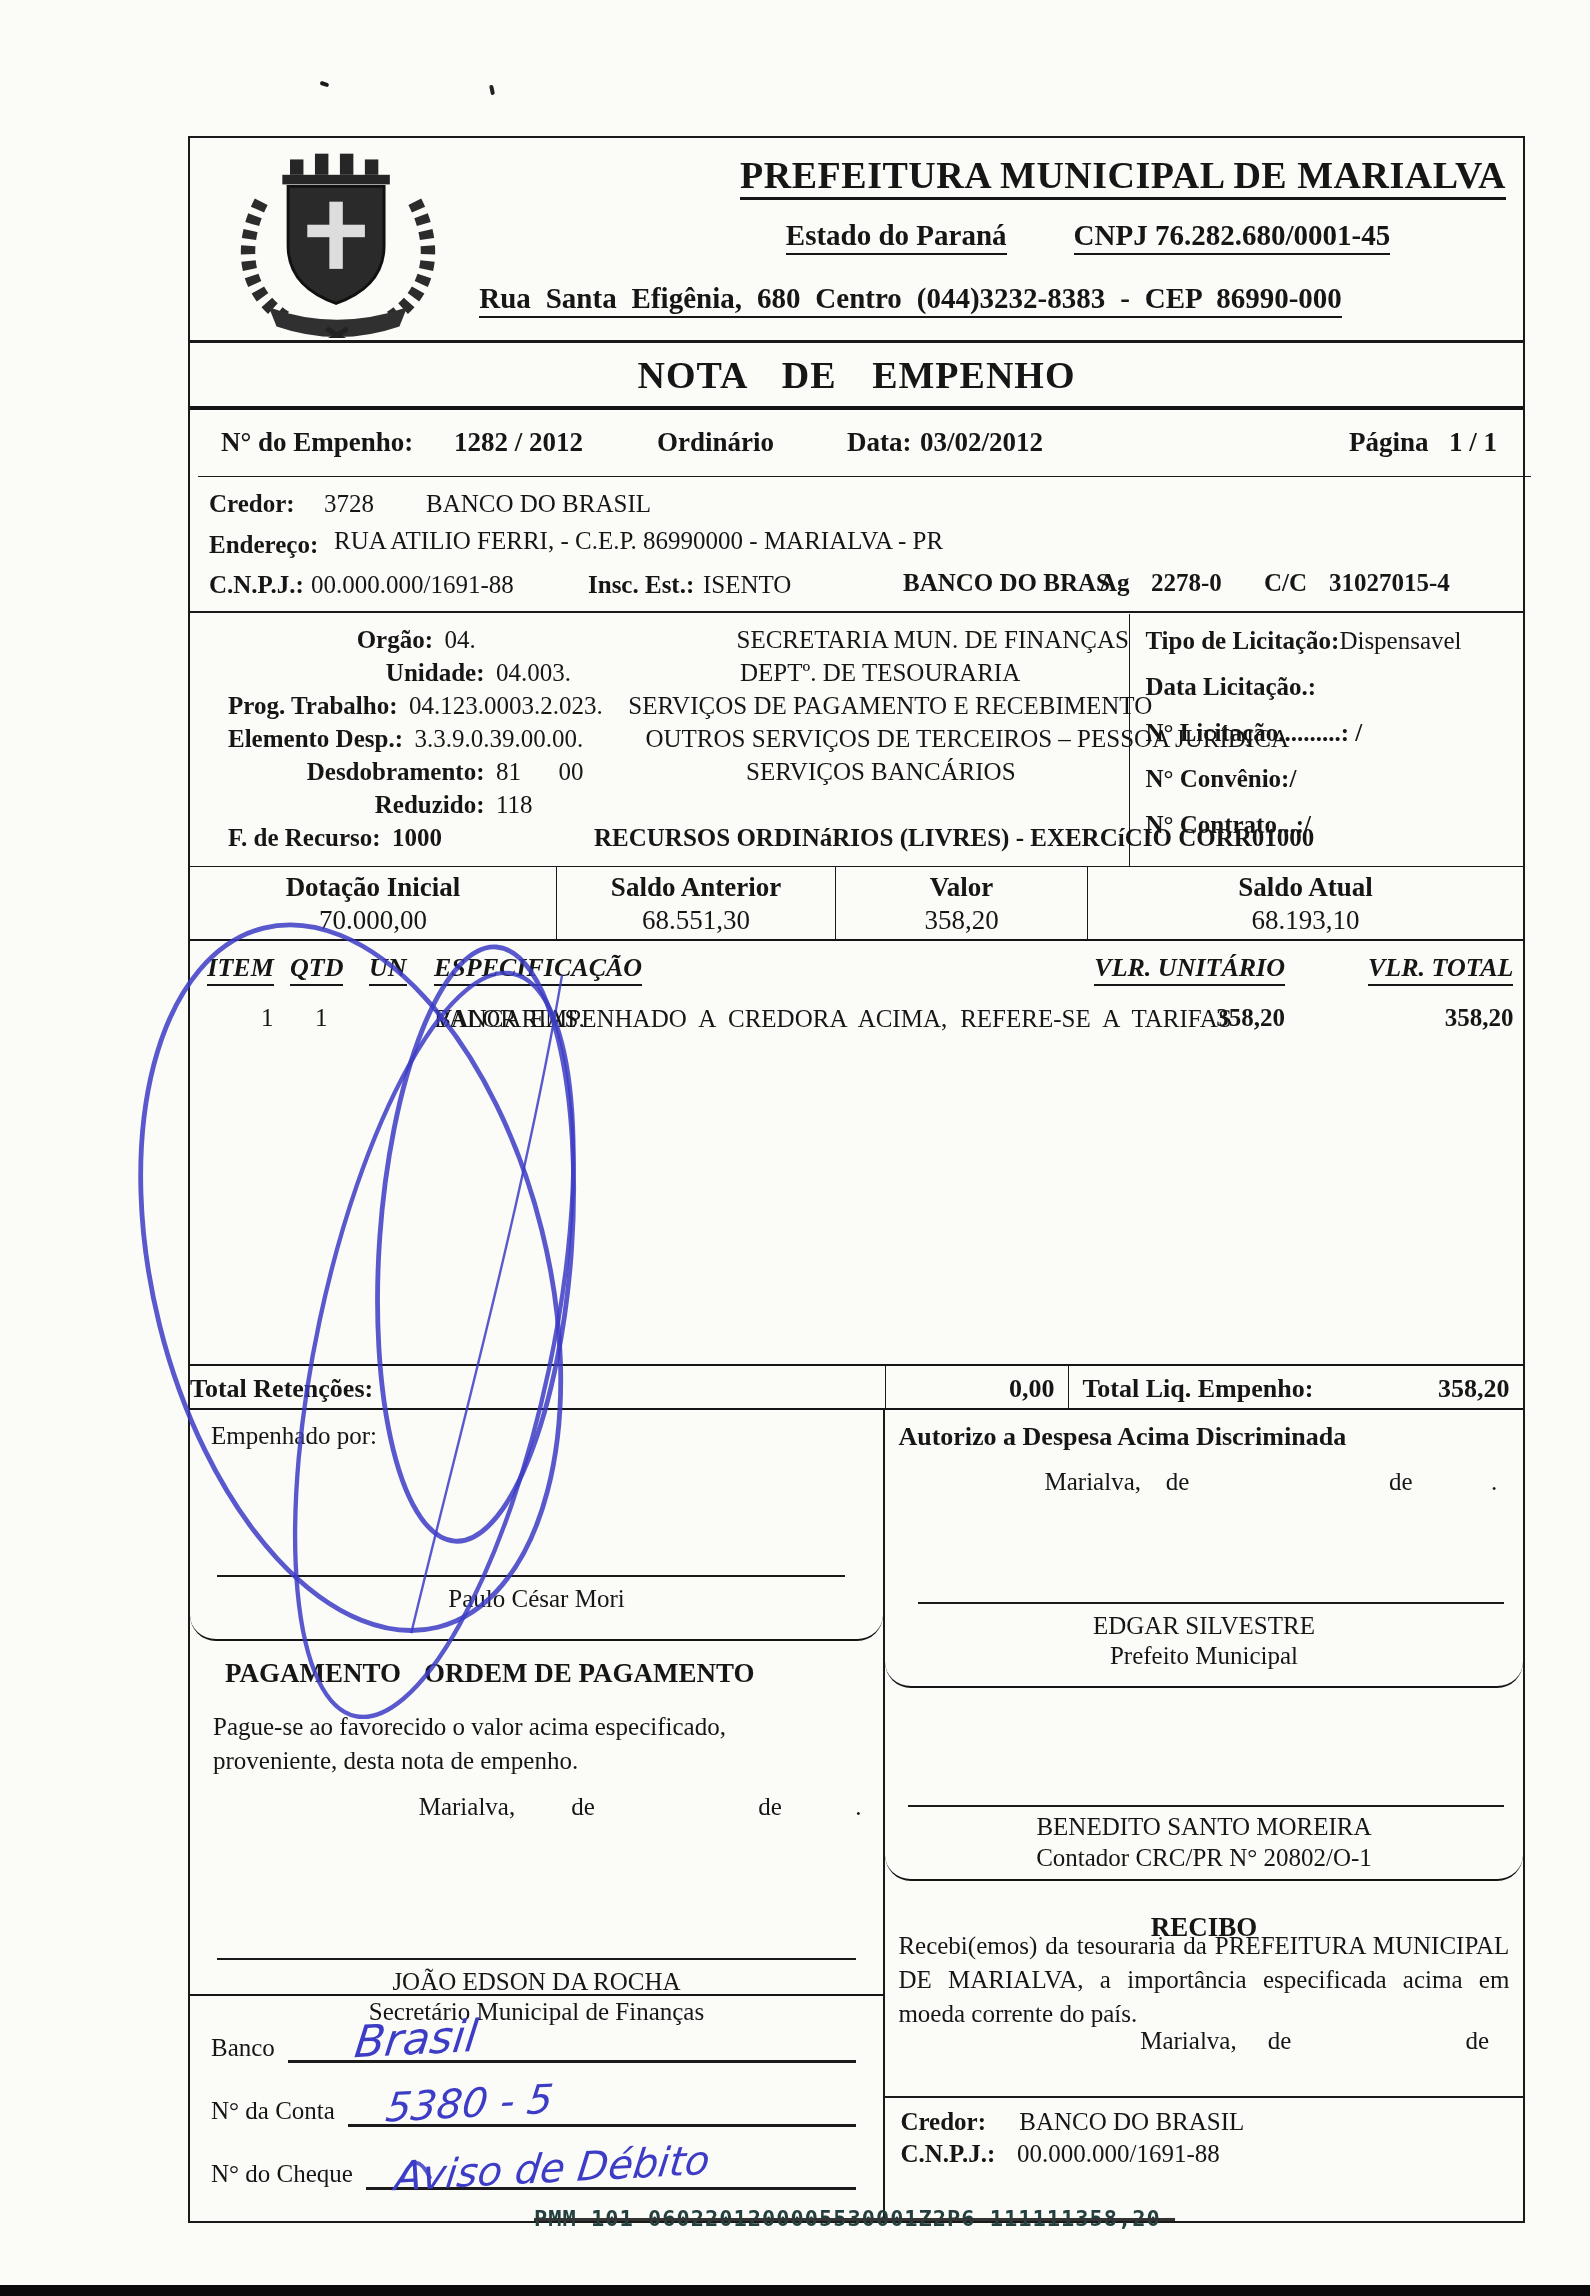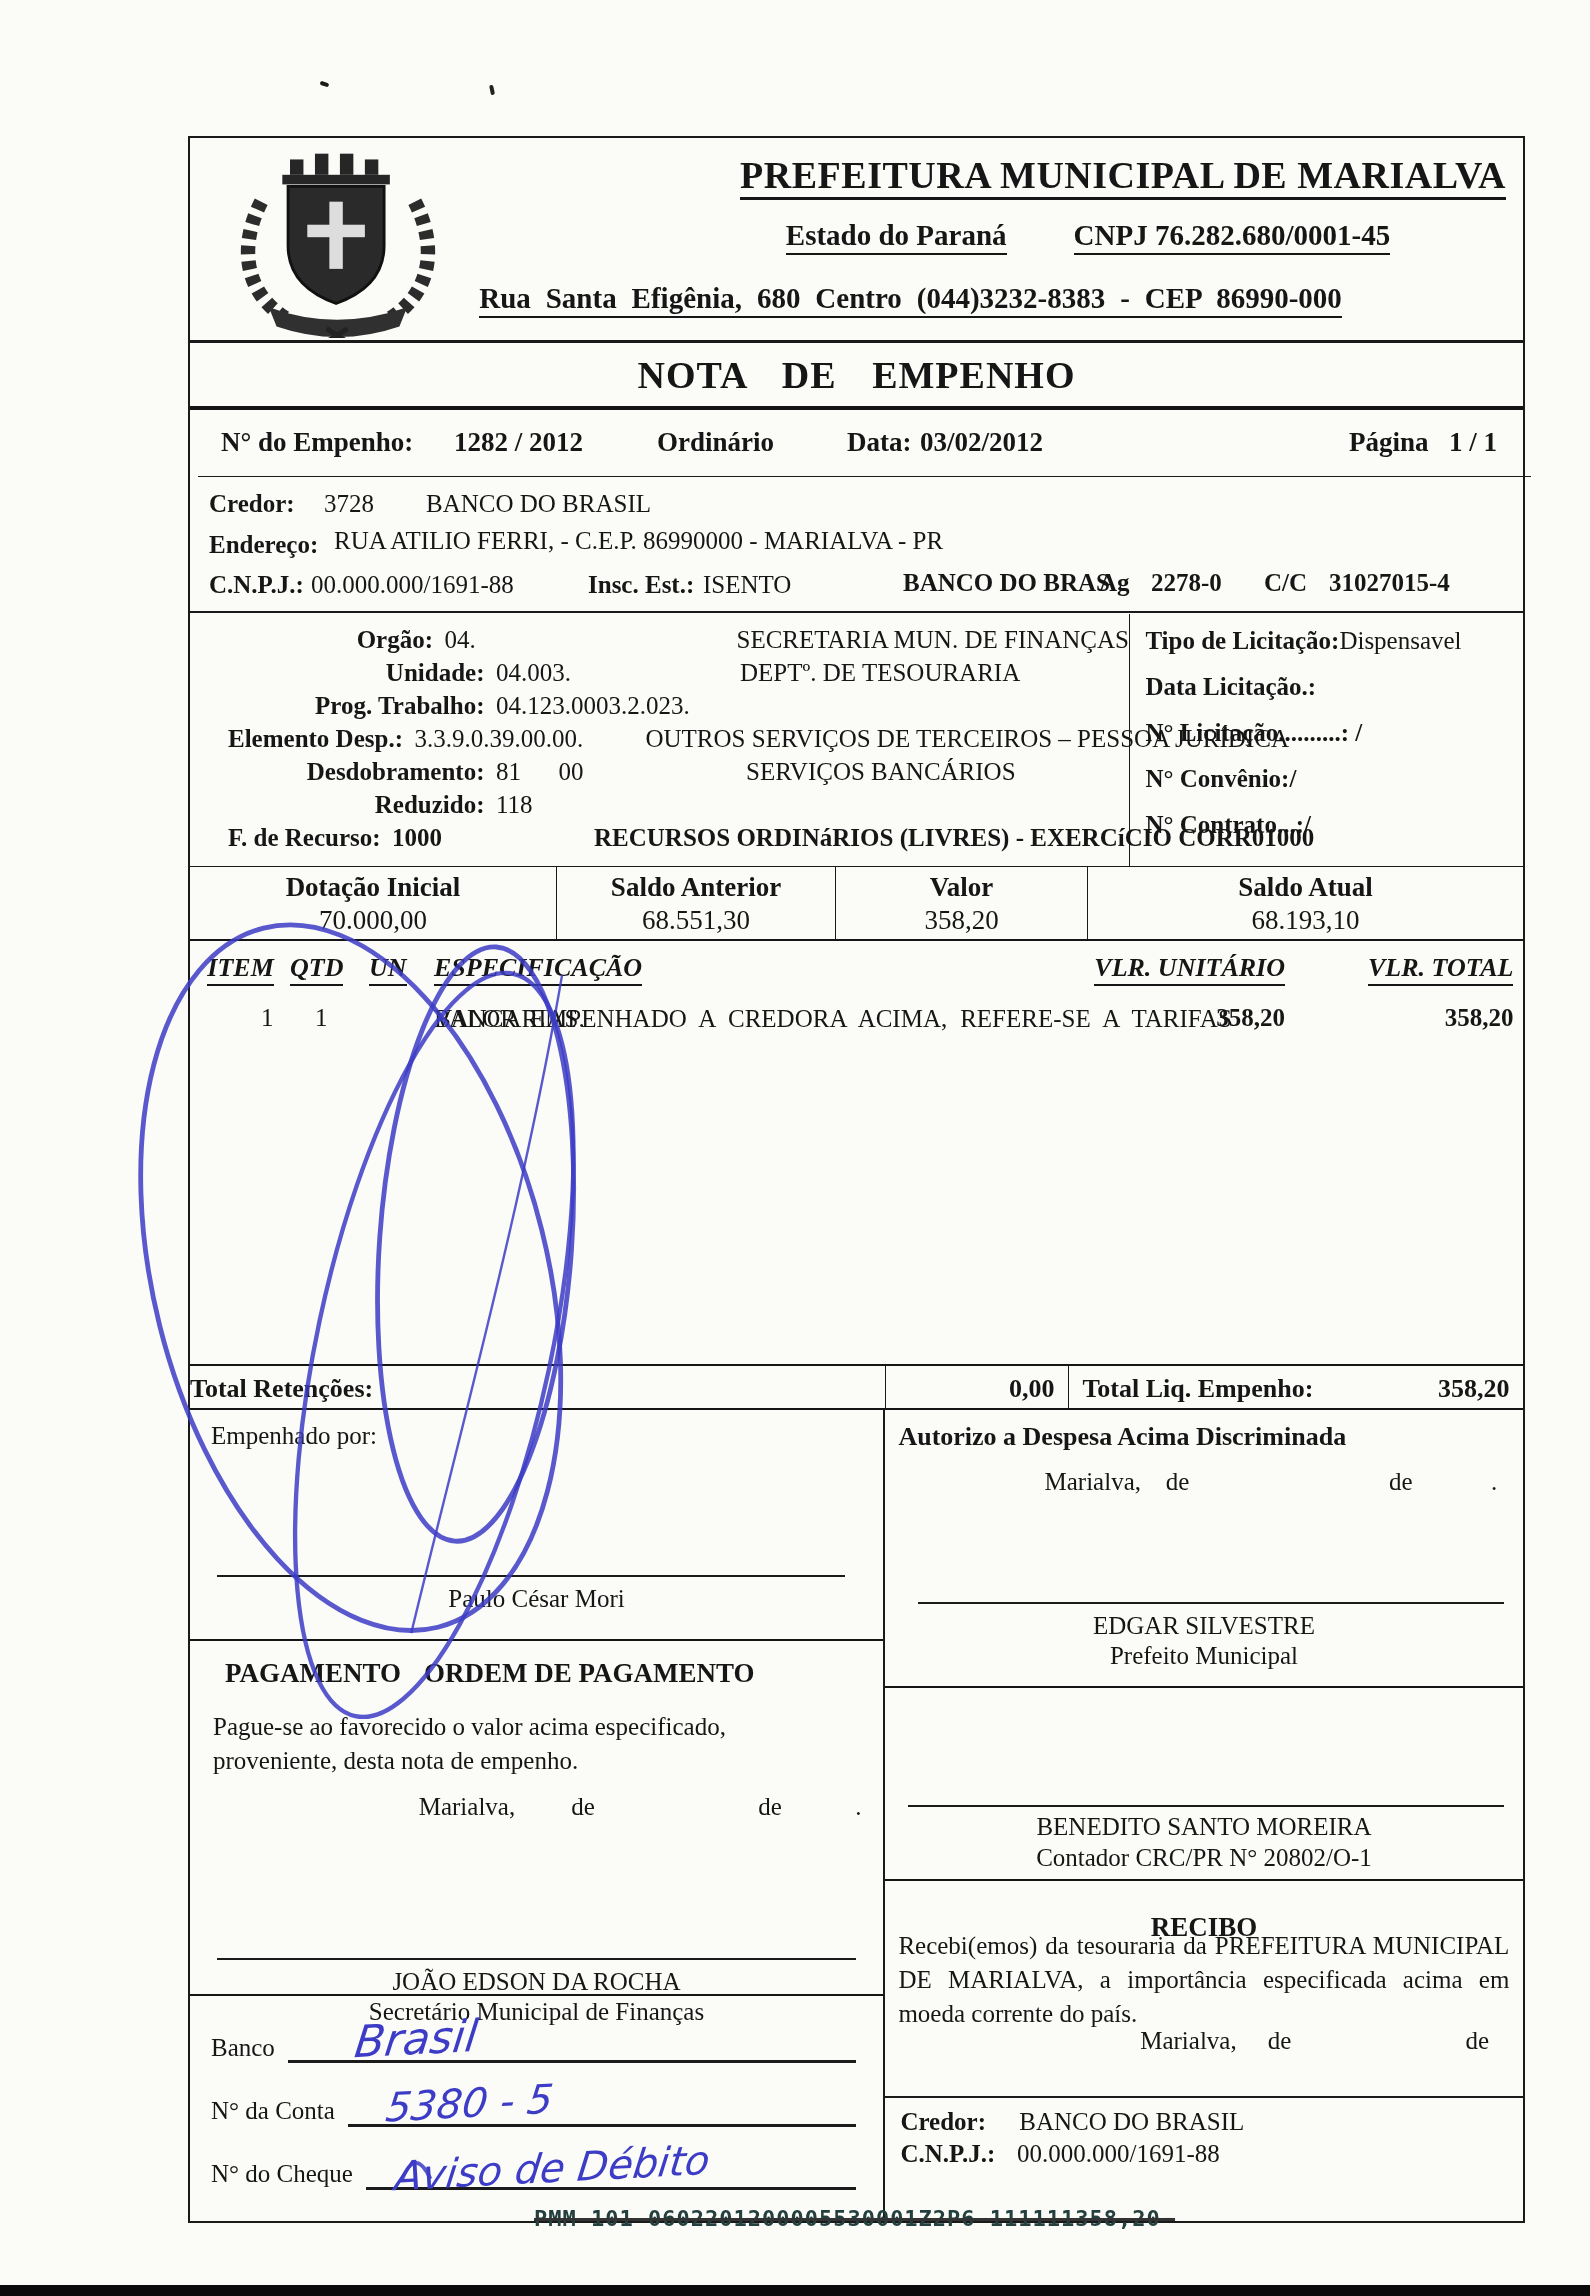--- a/index.html
+++ b/index.html
@@ -70,21 +70,21 @@
   .sec-tot { left:0; top:1228px; width:100%; height:44px; border-bottom:2.9px solid #151515; display:flex; font-size:26px; font-weight:bold; }
   .tc1 { width:695px; padding:7.7px 27px 0 0; }
   .tc2 { width:183px; border-left:1.9px solid #1a1a1a; text-align:right; padding:7.7px 13.4px 0 0; }
   .tc3 { flex:1; border-left:1.9px solid #1a1a1a; padding:7.7px 13.4px 0 13.4px; display:flex; }
   .tc3 .tv { margin-left:auto; }
 
   
   .sec-bottom { left:0; top:1272px; width:100%; height:812px; display:flex; }
   .bl { width:695px; border-right:2.9px solid #1a1a1a; position:relative; }
   .br { flex:1; position:relative; }
-  .box { position:relative; }
+  .box { position:relative;border-radius:26px; }
 
   .empenhado { height:231px; border-bottom:2.9px solid #151515; }
   .emp-label { position:absolute; left:21px; top:11.5px; }
   .sig { position:absolute; border-top:2.9px solid #1b1b1b; }
   .sname { position:absolute; width:100%; text-align:center; }
 
   .pagamento { height:354px; }
   .pg-t1 { position:absolute; left:35px; top:17.3px; font-size:27px; font-weight:bold; }
   .pg-t2 { position:absolute; left:234px; top:17.3px; font-size:27px; font-weight:bold; }
   .pg-body { position:absolute; left:23px; top:69px; width:548px; line-height:34px; }
@@ -185,20 +185,21 @@
             <span class="bdesc" style="margin-left:90px">SECRETARIA MUN. DE FINANÇAS</span>
           </div>
         <div class="brow">
             <span class="blabel">Unidade:</span>
             <span class="bcode">04.003.</span>
             <span class="bdesc" style="margin-left:42px">DEPTº. DE TESOURARIA</span>
           </div>
         <div class="brow">
             <span class="blabel">Prog. Trabalho:</span>
             <span class="bcode">04.123.0003.2.023.</span>
+            <span class="bdesc" style="margin-left:17.3px">SERVIÇOS DE PAGAMENTO E RECEBIMENTO</span>
           </div>
         <div class="brow">
             <span class="blabel">Elemento Desp.:</span>
             <span class="bcode">3.3.9.0.39.00.00.</span>
             <span class="bdesc" style="margin-left:29px">OUTROS SERVIÇOS DE TERCEIROS – PESSOA JURÍDICA</span>
           </div>
         <div class="brow">
             <span class="blabel">Desdobramento:</span>
             <span class="bcode">81      00</span>
             <span class="bdesc" style="margin-left:48px">SERVIÇOS BANCÁRIOS</span>

